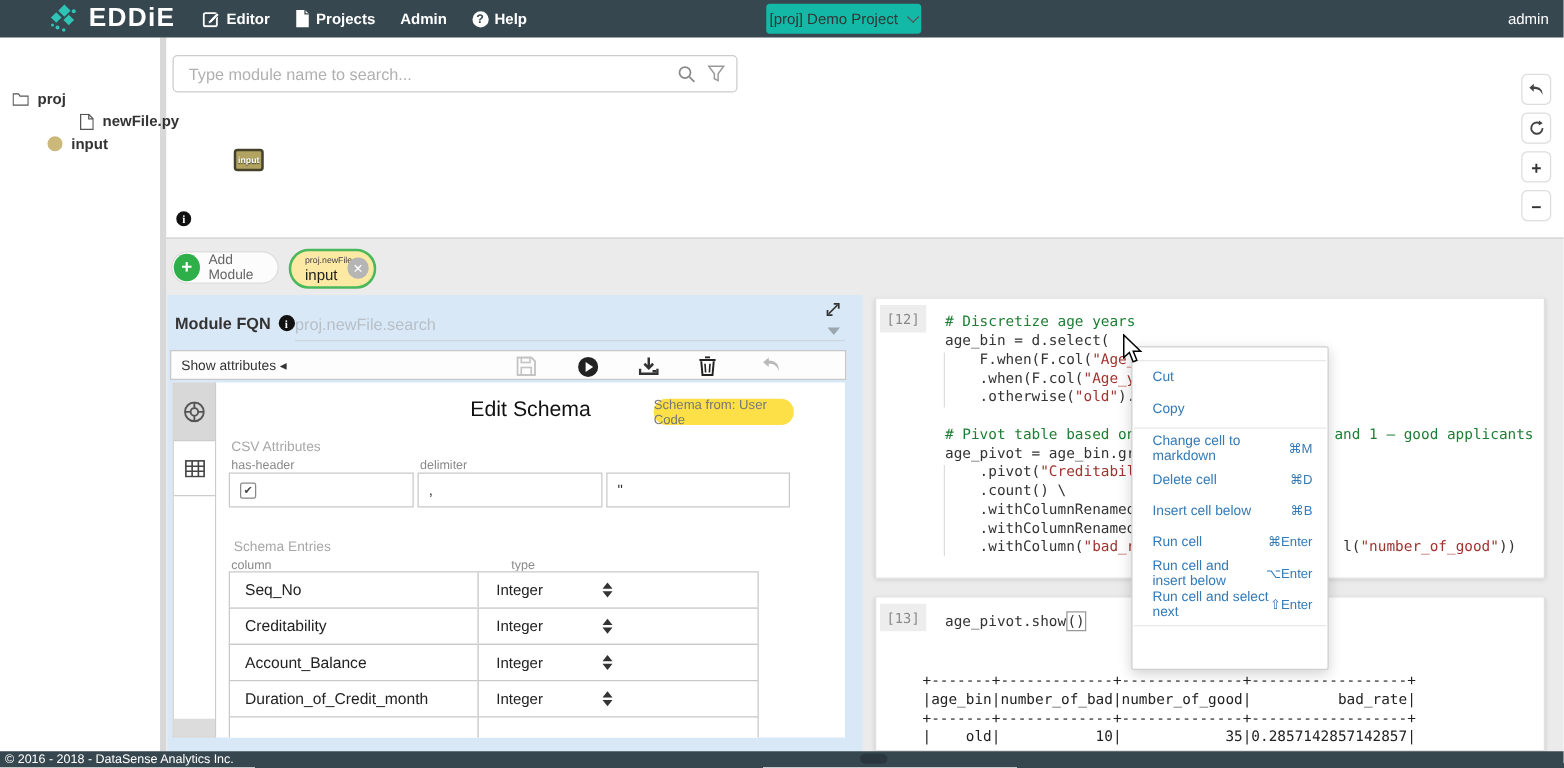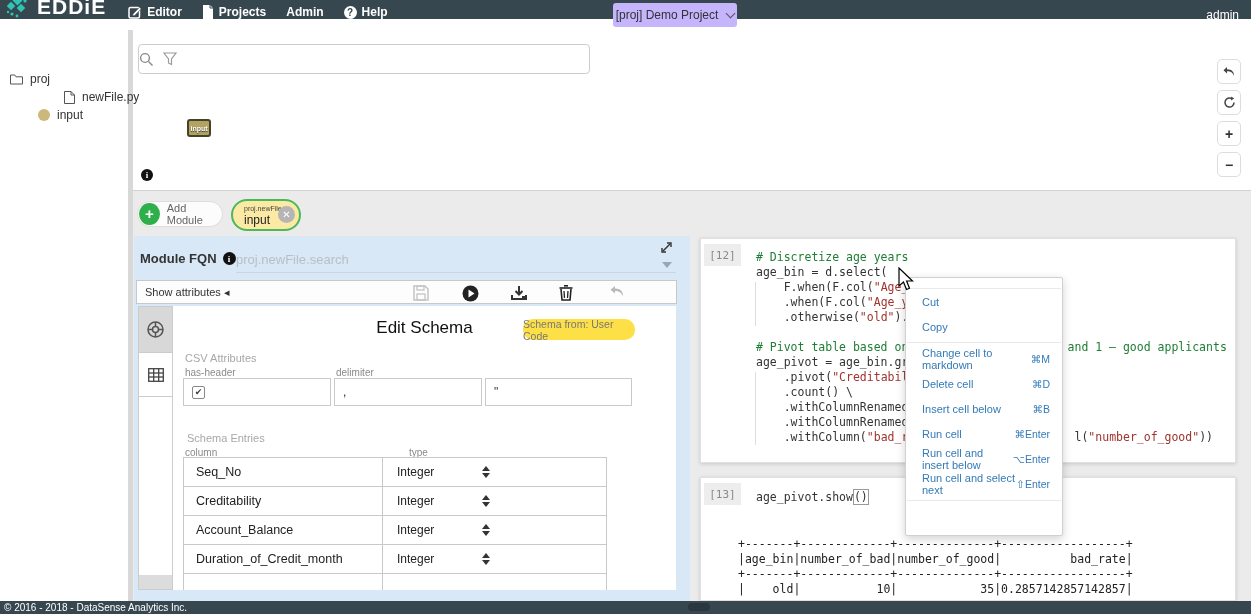--- a/index.html
+++ b/index.html
@@ -5,36 +5,36 @@
   * { box-sizing: border-box; margin: 0; padding: 0; }
   html,body { width:1251px; height:614px; }
   body {
     position: relative; overflow: hidden;
     font-family: "Liberation Sans", sans-serif;
     background:#fff; color:#333;
   }
   .abs { position:absolute; }
 
   
-  .navbar { left:0; top:0; width:1251px; height:19px; background:#37474f; display:flex; align-items:flex-end; color:#fff; z-index:30; }
+  .navbar { left:0; top:0; width:1251px; height:30px; background:#37474f; display:flex; align-items:center; color:#fff; z-index:30;padding-left:34px; }
   .logo-icon { margin-left:5px; width:24px; height:24px; }
   .brand { font-size:21px; font-weight:bold; letter-spacing:1px; margin-left:8px; margin-right:22px; }
   .nav-item { display:flex; align-items:center; gap:5px; font-size:12px; font-weight:bold; margin-right:20px; cursor:pointer; }
   .nav-item svg { display:block; }
   .help-circle { width:13px; height:13px; border-radius:50%; background:#fff; color:#37474f; font-size:10px; font-weight:bold; display:flex; align-items:center; justify-content:center; }
-  .project-select { position:absolute; left:613px; top:3px; width:124px; height:24px; background:#c4b5fd; color:#333; border-radius:3px; font-size:12px; font-weight:normal; display:flex; align-items:center; justify-content:center; gap:9px; cursor:pointer; }
+  .project-select { position:absolute; left:613px; top:3px; width:124px; height:24px; background:#14b8a6; color:#333; border-radius:3px; font-size:12px; font-weight:normal; display:flex; align-items:center; justify-content:center; gap:9px; cursor:pointer; }
   .chev { width:7px; height:7px; border-right:1.5px solid #555; border-bottom:1.5px solid #555; transform:rotate(45deg); margin-top:-3px; }
   .nav-user { position:absolute; right:12px; top:0; height:30px; display:flex; align-items:center; font-size:12px; }
 
   
   .footer { left:0; top:601px; width:1251px; height:13px; background:#37474f; color:#fff; font-size:10px; line-height:13px; padding-left:4px; z-index:40; }
   .footer-thumb { left:688px; top:603px; width:22px; height:8px; background:#2a3640; border-radius:4px; z-index:41; }
 
   
-  .tree { left:0; top:30px; width:128px; height:571px; background:#fff; z-index:5; font-size:12px; }
+  .tree { left:0; top:30px; width:128px; height:571px; background:#fff; z-index:5; font-size:12px;font-weight:bold; }
   .tree-row { position:absolute; display:flex; align-items:center; gap:7px; }
   .module-dot { width:12px; height:12px; border-radius:50%; background:#cdb87b; }
   .v-divider { left:128px; top:30px; width:5px; height:571px; background:#d8d8d8; z-index:4; }
 
   
   .canvas { left:133px; top:30px; width:1118px; height:160px; background:#fff; }
   .searchbar { left:138px; top:44px; width:452px; height:30px; border:1px solid #ccc; border-radius:4px; background:#fff; display:flex; align-items:center; }
   .searchbar input { flex:1; border:none; outline:none; font-size:13px; color:#555; padding-left:12px; font-family:"Liberation Sans",sans-serif; background:transparent; }
   .searchbar input::placeholder { color:#b0b0b0; }
   .searchbar .icons { display:flex; gap:9px; padding-right:9px; }
@@ -176,20 +176,21 @@
   </div>
   <div class="tree-row" style="left:38px; top:78px;">
     <span class="module-dot"></span>
     <span>input</span>
   </div>
 </div>
 <div class="abs v-divider"></div>
 
 <div class="abs canvas"></div>
 <div class="abs searchbar">
+  <input placeholder="Type module name to search..." style="">
   <span class="icons">
     <svg width="15" height="15" viewBox="0 0 15 15">
         <circle cx="6" cy="6" r="4.4" fill="none" stroke="#8a8a8a" stroke-width="1.4"></circle>
         <line x1="9.5" y1="9.5" x2="13.5" y2="13.5" stroke="#8a8a8a" stroke-width="1.4"></line>
       </svg>
     <svg width="14" height="14" viewBox="0 0 14 14">
         <path d="M1 1 H13 L8.5 7 V12.5 L5.5 11 V7 Z" fill="none" stroke="#9a9a9a" stroke-width="1.2"></path>
       </svg>
   </span>
 </div>

